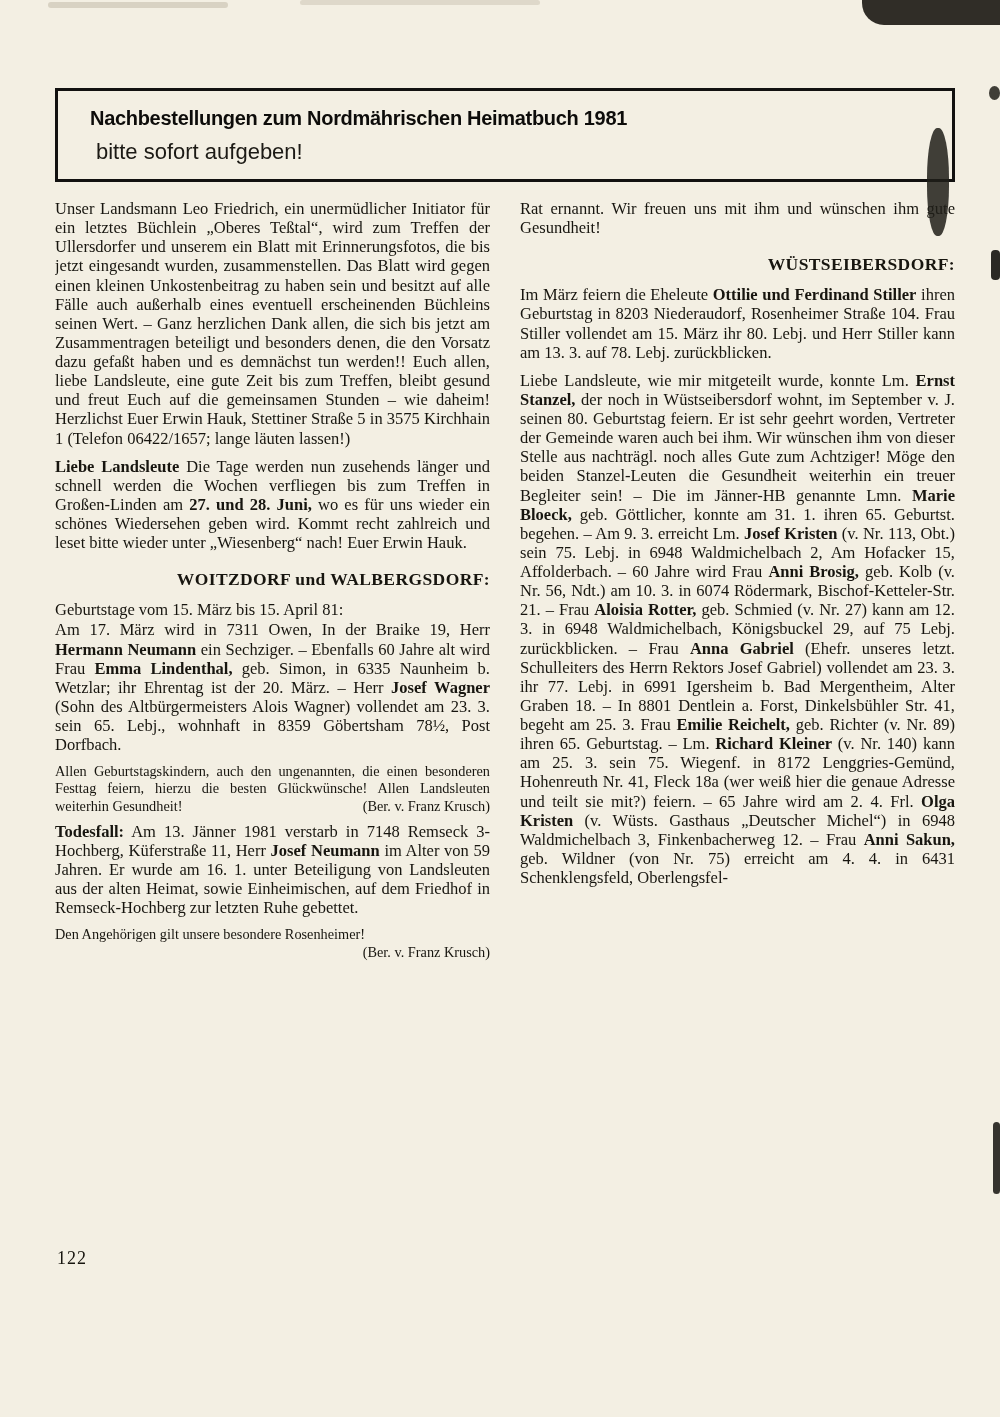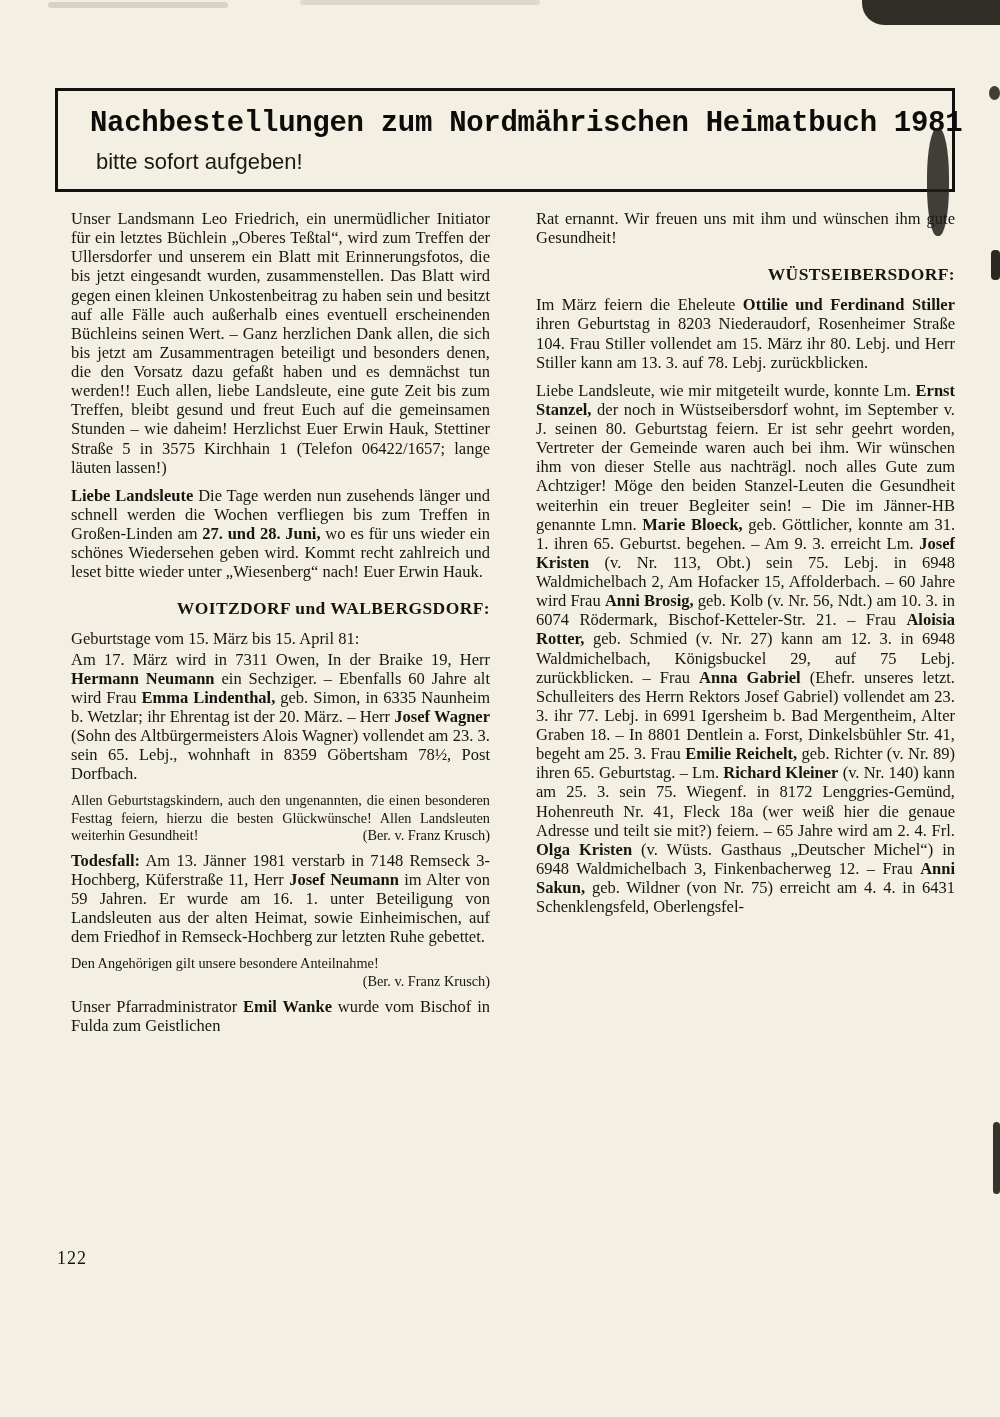--- a/index.html
+++ b/index.html
@@ -15,44 +15,44 @@
     position:absolute;inset:0;
     padding:88px 45px 0 55px;
     box-sizing:border-box;
   }
   .header-box{
     border:3px solid #121110;
     padding:16px 18px 14px 32px;
     background:transparent;
   }
   .header-title{
-    font-family:Liberation Mono, monospace;
+    font-family:Liberation Sans, sans-serif;
     font-weight:bold;
-    font-size:29px;
+    font-size:20px;
     letter-spacing:-0.3px;
     white-space:nowrap;
     color:#0d0c0a;
   }
   .header-subtitle{
     font-family:"Liberation Sans",sans-serif;
     font-size:22px;
     margin:9px 0 0 6px;
     color:#1c1a15;
   }
   .columns{
     display:flex;
     gap:30px;
     margin-top:17px;
   }
   .col{flex:1;min-width:0;}
   .para{
     font-size:16.5px;
     line-height:1.16;
     text-align:justify;
-    margin:0 0 9px 16px;
+    margin:0 0 9px 0;
     overflow:hidden;
   }
   .para.tight{margin-bottom:1px;}
   .para.small{font-size:14.3px;line-height:1.2;margin-bottom:7px;}
   .para.align-right{text-align:right;margin:2px 4px 12px 0;}
   .section-heading{
     font-size:17.5px;
     font-weight:bold;
     letter-spacing:0.4px;
     margin:17px 0 10px 0;
@@ -95,22 +95,21 @@
 
   <div class="columns">
     <div class="col">
         <p class="para"><span>Unser Landsmann Leo Friedrich, ein unermüdlicher Initiator für ein letztes Büchlein „Oberes Teßtal“, wird zum Treffen der Ullersdorfer und unserem ein Blatt mit Erinnerungsfotos, die bis jetzt eingesandt wurden, zusammenstellen. Das Blatt wird gegen einen kleinen Unkostenbeitrag zu haben sein und besitzt auf alle Fälle auch außerhalb eines eventuell erscheinenden Büchleins seinen Wert. – Ganz herzlichen Dank allen, die sich bis jetzt am Zusammentragen beteiligt und besonders denen, die den Vorsatz dazu gefaßt haben und es demnächst tun werden!! Euch allen, liebe Landsleute, eine gute Zeit bis zum Treffen, bleibt gesund und freut Euch auf die gemeinsamen Stunden – wie daheim! Herzlichst Euer Erwin Hauk, Stettiner Straße 5 in 3575 Kirchhain 1 (Telefon 06422/1657; lange läuten lassen!)</span></p>
         <p class="para"><span class="b">Liebe Landsleute</span><span> Die Tage werden nun zusehends länger und schnell werden die Wochen verfliegen bis zum Treffen in Großen-Linden am </span><span class="b">27. und 28. Juni,</span><span> wo es für uns wieder ein schönes Wiedersehen geben wird. Kommt recht zahlreich und leset bitte wieder unter „Wiesenberg“ nach! Euer Erwin Hauk.</span></p>
         <div class="section-heading">WOITZDORF und WALBERGSDORF:</div>
         <p class="para tight"><span>Geburtstage vom 15. März bis 15. April 81:</span></p>
         <p class="para"><span>Am 17. März wird in 7311 Owen, In der Braike 19, Herr </span><span class="b">Hermann Neumann</span><span> ein Sechziger. – Ebenfalls 60 Jahre alt wird Frau </span><span class="b">Emma Lindenthal,</span><span> geb. Simon, in 6335 Naunheim b. Wetzlar; ihr Ehrentag ist der 20. März. – Herr </span><span class="b">Josef Wagner</span><span> (Sohn des Altbürgermeisters Alois Wagner) vollendet am 23. 3. sein 65. Lebj., wohnhaft in 8359 Göbertsham 78½, Post Dorfbach.</span></p>
         <p class="para small"><span>Allen Geburtstagskindern, auch den ungenannten, die einen besonderen Festtag feiern, hierzu die besten Glückwünsche! Allen Landsleuten weiterhin Gesundheit! </span><span class="attr-right">(Ber. v. Franz Krusch)</span></p>
         <p class="para"><span class="b">Todesfall:</span><span> Am 13. Jänner 1981 verstarb in 7148 Remseck 3-Hochberg, Küferstraße 11, Herr </span><span class="b">Josef Neumann</span><span> im Alter von 59 Jahren. Er wurde am 16. 1. unter Beteiligung von Landsleuten aus der alten Heimat, sowie Einheimischen, auf dem Friedhof in Remseck-Hochberg zur letzten Ruhe gebettet.</span></p>
-        <p class="para small"><span>Den Angehörigen gilt unsere besondere Anteilnahme! </span><span class="attr-right">(Ber. v. Franz Krusch)</span></p>
-        <p class="para"><span>Unser Pfarradministrator </span><span class="b">Emil Wanke</span><span> wurde vom Bischof in Fulda zum Geistlichen</span></p>
+        <p class="para small"><span>Den Angehörigen gilt unsere besondere Rosenheimer! </span><span class="attr-right">(Ber. v. Franz Krusch)</span></p>
       </div>
     <div class="col">
         <p class="para tight"><span>Rat ernannt. Wir freuen uns mit ihm und wünschen ihm gute Gesundheit!</span></p>
         <div class="section-heading">WÜSTSEIBERSDORF:</div>
         <p class="para"><span>Im März feiern die Eheleute </span><span class="b">Ottilie und Ferdinand Stiller</span><span> ihren Geburtstag in 8203 Niederaudorf, Rosenheimer Straße 104. Frau Stiller vollendet am 15. März ihr 80. Lebj. und Herr Stiller kann am 13. 3. auf 78. Lebj. zurückblicken.</span></p>
         <p class="para"><span>Liebe Landsleute, wie mir mitgeteilt wurde, konnte Lm. </span><span class="b">Ernst Stanzel,</span><span> der noch in Wüstseibersdorf wohnt, im September v. J. seinen 80. Geburtstag feiern. Er ist sehr geehrt worden, Vertreter der Gemeinde waren auch bei ihm. Wir wünschen ihm von dieser Stelle aus nachträgl. noch alles Gute zum Achtziger! Möge den beiden Stanzel-Leuten die Gesundheit weiterhin ein treuer Begleiter sein! – Die im Jänner-HB genannte Lmn. </span><span class="b">Marie Bloeck,</span><span> geb. Göttlicher, konnte am 31. 1. ihren 65. Geburtst. begehen. – Am 9. 3. erreicht Lm. </span><span class="b">Josef Kristen</span><span> (v. Nr. 113, Obt.) sein 75. Lebj. in 6948 Waldmichelbach 2, Am Hofacker 15, Affolderbach. – 60 Jahre wird Frau </span><span class="b">Anni Brosig,</span><span> geb. Kolb (v. Nr. 56, Ndt.) am 10. 3. in 6074 Rödermark, Bischof-Ketteler-Str. 21. – Frau </span><span class="b">Aloisia Rotter,</span><span> geb. Schmied (v. Nr. 27) kann am 12. 3. in 6948 Waldmichelbach, Königsbuckel 29, auf 75 Lebj. zurückblicken. – Frau </span><span class="b">Anna Gabriel</span><span> (Ehefr. unseres letzt. Schulleiters des Herrn Rektors Josef Gabriel) vollendet am 23. 3. ihr 77. Lebj. in 6991 Igersheim b. Bad Mergentheim, Alter Graben 18. – In 8801 Dentlein a. Forst, Dinkelsbühler Str. 41, begeht am 25. 3. Frau </span><span class="b">Emilie Reichelt,</span><span> geb. Richter (v. Nr. 89) ihren 65. Geburtstag. – Lm. </span><span class="b">Richard Kleiner</span><span> (v. Nr. 140) kann am 25. 3. sein 75. Wiegenf. in 8172 Lenggries-Gemünd, Hohenreuth Nr. 41, Fleck 18a (wer weiß hier die genaue Adresse und teilt sie mit?) feiern. – 65 Jahre wird am 2. 4. Frl. </span><span class="b">Olga Kristen</span><span> (v. Wüsts. Gasthaus „Deutscher Michel“) in 6948 Waldmichelbach 3, Finkenbacherweg 12. – Frau </span><span class="b">Anni Sakun,</span><span> geb. Wildner (von Nr. 75) erreicht am 4. 4. in 6431 Schenklengsfeld, Oberlengsfel-</span></p>
       </div>
   </div>
 
   <div class="pagenum">122</div>

